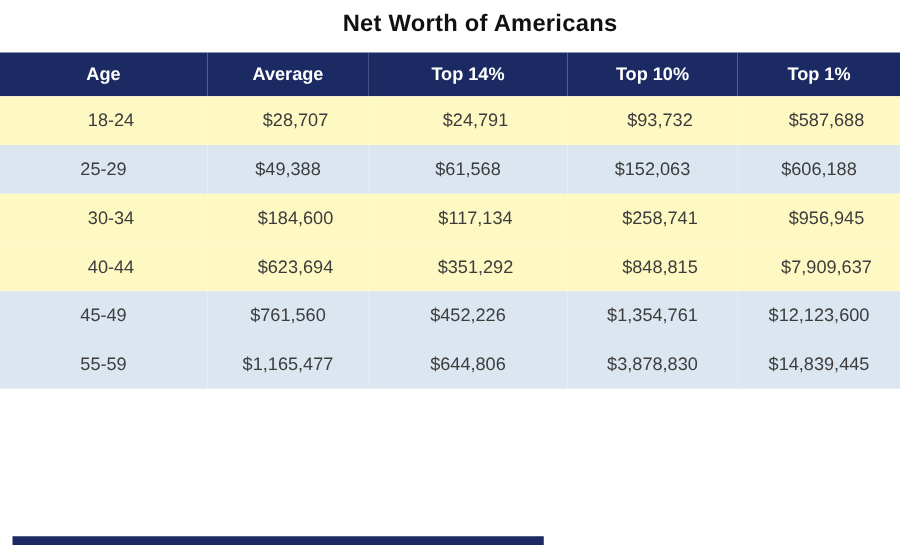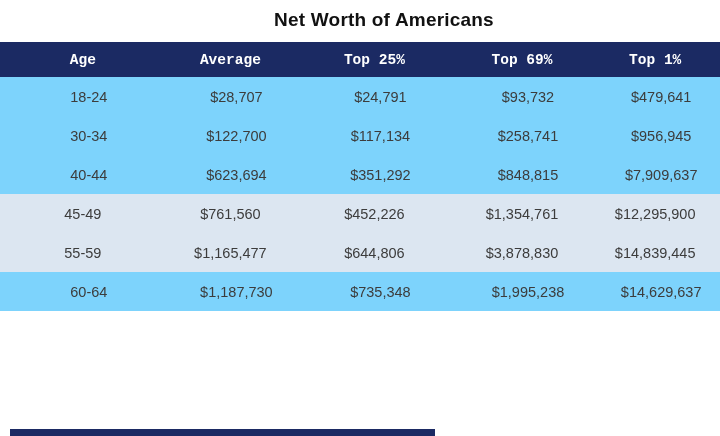--- a/index.html
+++ b/index.html
@@ -36,34 +36,33 @@
   table.networth col.c-top10 { width: 19%; }
   table.networth col.c-top1  { width: 18%; }
   table.networth th {
     background: #1b2a63;
     color: #ffffff;
     font-size: 14.5px;
     font-weight: bold;
     height: 35px;
     text-align: center;
     padding: 0;
-    font-family: Liberation Mono, monospace;
   }
   table.networth td {
     height: 39px;
     text-align: center;
     font-size: 14.5px;
     color: #3c3c3c;
     padding: 0;
   }
   table.networth tr.alt td {
     background: #dce6f1;
   }
   table.networth tr.plain td {
-    background: #7dd3fc;
+    background: #fef9c3;
     padding-left: 12px;
   }
   .cropped-bottom-bar {
     position: absolute;
     left: 10px;
     bottom: 0;
     width: 425px;
     height: 7px;
     background: #1b2a63;
   }
@@ -80,66 +79,66 @@
       <col class="c-age">
         <col class="c-avg">
         <col class="c-top25">
         <col class="c-top10">
         <col class="c-top1">
     </colgroup>
     <thead>
       <tr>
         <th>Age</th>
         <th>Average</th>
-        <th>Top 25%</th>
-        <th>Top 69%</th>
+        <th>Top 14%</th>
+        <th>Top 10%</th>
         <th>Top 1%</th>
       </tr>
     </thead>
     <tbody>
       <tr class="plain">
         <td>18-24</td>
         <td>$28,707</td>
         <td>$24,791</td>
         <td>$93,732</td>
-        <td>$479,641</td>
+        <td>$587,688</td>
+      </tr>
+      <tr class="alt">
+        <td>25-29</td>
+        <td>$49,388</td>
+        <td>$61,568</td>
+        <td>$152,063</td>
+        <td>$606,188</td>
       </tr>
       <tr class="plain">
         <td>30-34</td>
-        <td>$122,700</td>
+        <td>$184,600</td>
         <td>$117,134</td>
         <td>$258,741</td>
         <td>$956,945</td>
       </tr>
       <tr class="plain">
         <td>40-44</td>
         <td>$623,694</td>
         <td>$351,292</td>
         <td>$848,815</td>
         <td>$7,909,637</td>
       </tr>
       <tr class="alt">
         <td>45-49</td>
         <td>$761,560</td>
         <td>$452,226</td>
         <td>$1,354,761</td>
-        <td>$12,295,900</td>
+        <td>$12,123,600</td>
       </tr>
       <tr class="alt">
         <td>55-59</td>
         <td>$1,165,477</td>
         <td>$644,806</td>
         <td>$3,878,830</td>
         <td>$14,839,445</td>
-      </tr>
-      <tr class="plain">
-        <td>60-64</td>
-        <td>$1,187,730</td>
-        <td>$735,348</td>
-        <td>$1,995,238</td>
-        <td>$14,629,637</td>
       </tr>
     </tbody>
   </table>
 
   <div class="cropped-bottom-bar"></div>
 
 </div>
 
 </body></html>

